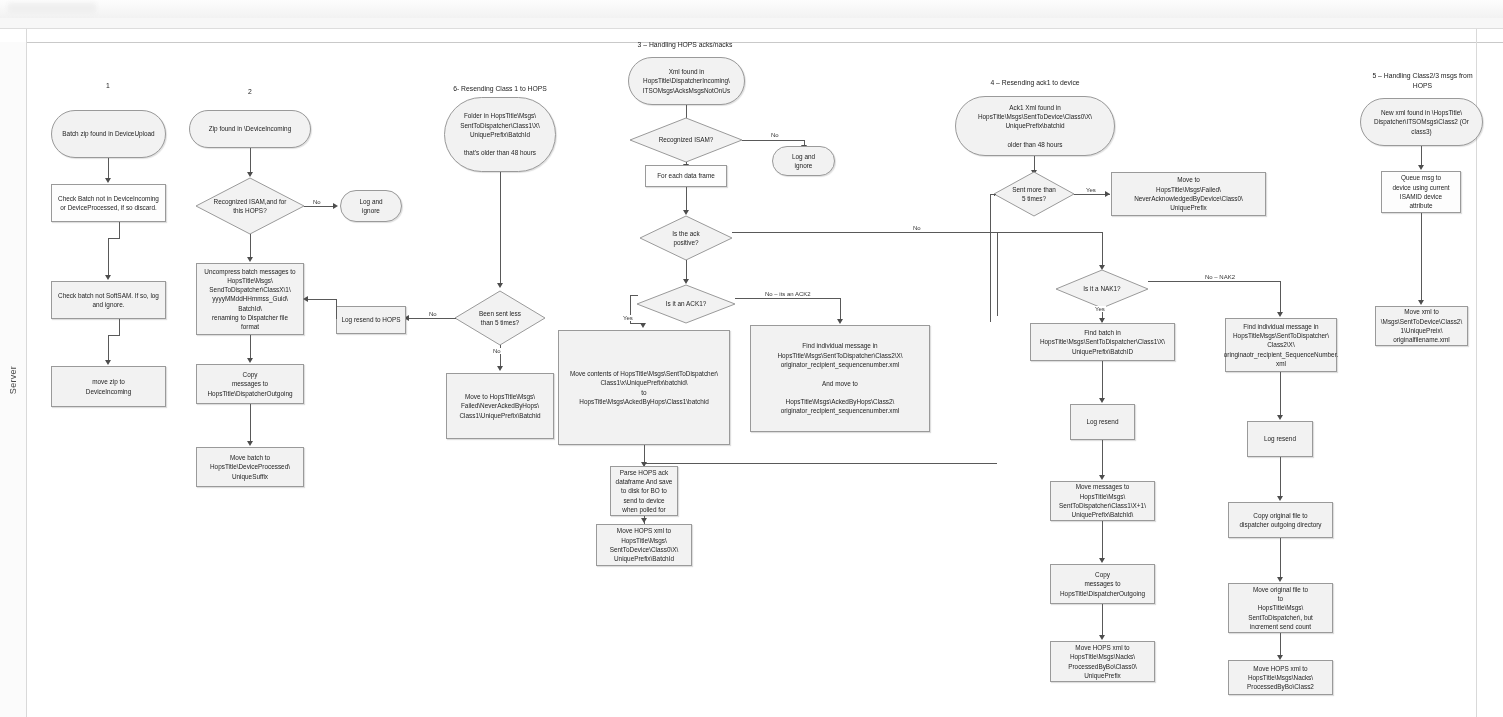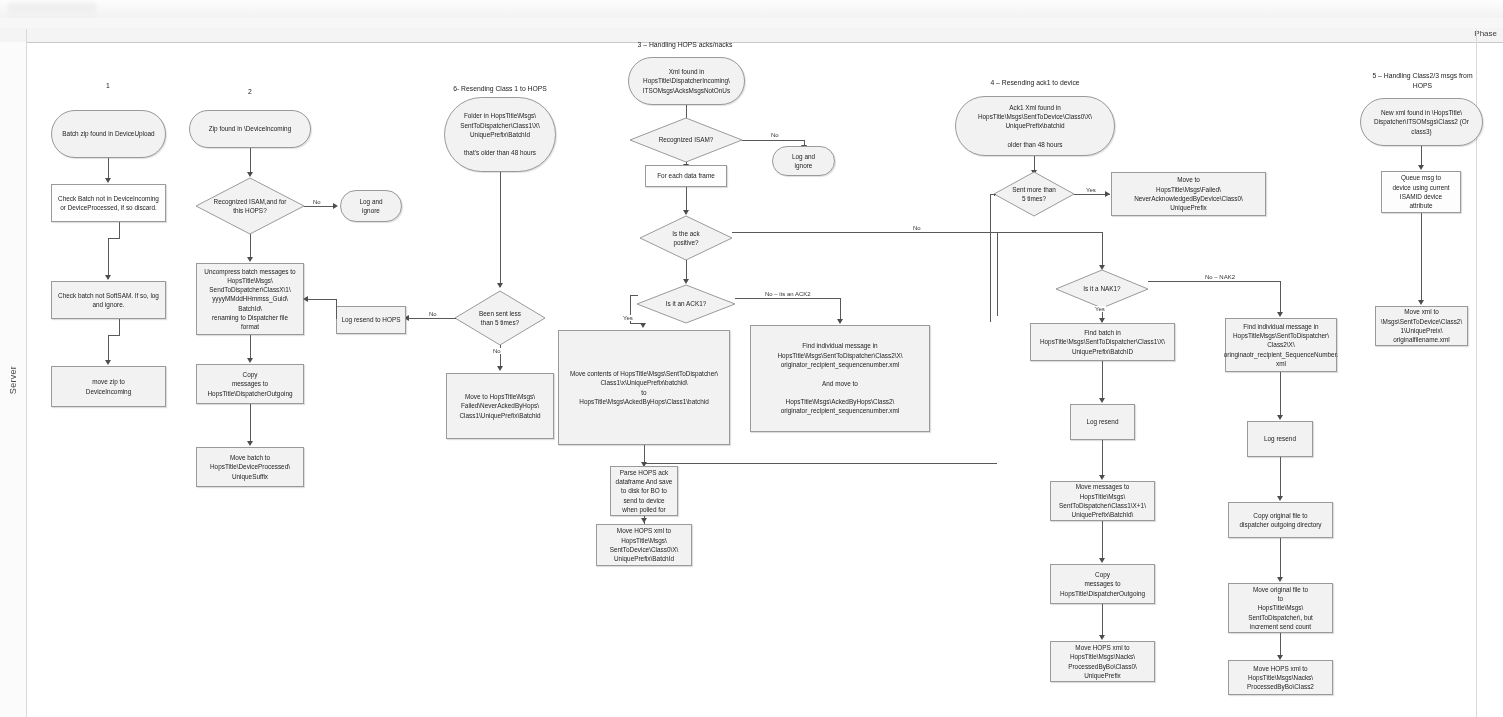--- a/index.html
+++ b/index.html
@@ -63,23 +63,20 @@
 </head>
 <body>
 
 <div id="app">
 
   <div class="titlebar">
     <div class="redacted"></div>
   </div>
   <div class="ribbonstrip"></div>
 
-  <div class="phaseband">
-    <span class="phase-label">Phase</span>
-  </div>
 
   <div class="lane"></div>
   <div class="lane-header">
     <span>Server</span>
   </div>
   <div class="canvasedge"></div>
 
   <div class="colhead" style="left:78px;top:81px;width:60px;">1</div>
   <div class="colhead" style="left:220px;top:87px;width:60px;">2</div>
   <div class="colhead" style="left:420px;top:84px;width:160px;">6- Resending Class 1 to HOPS</div>

